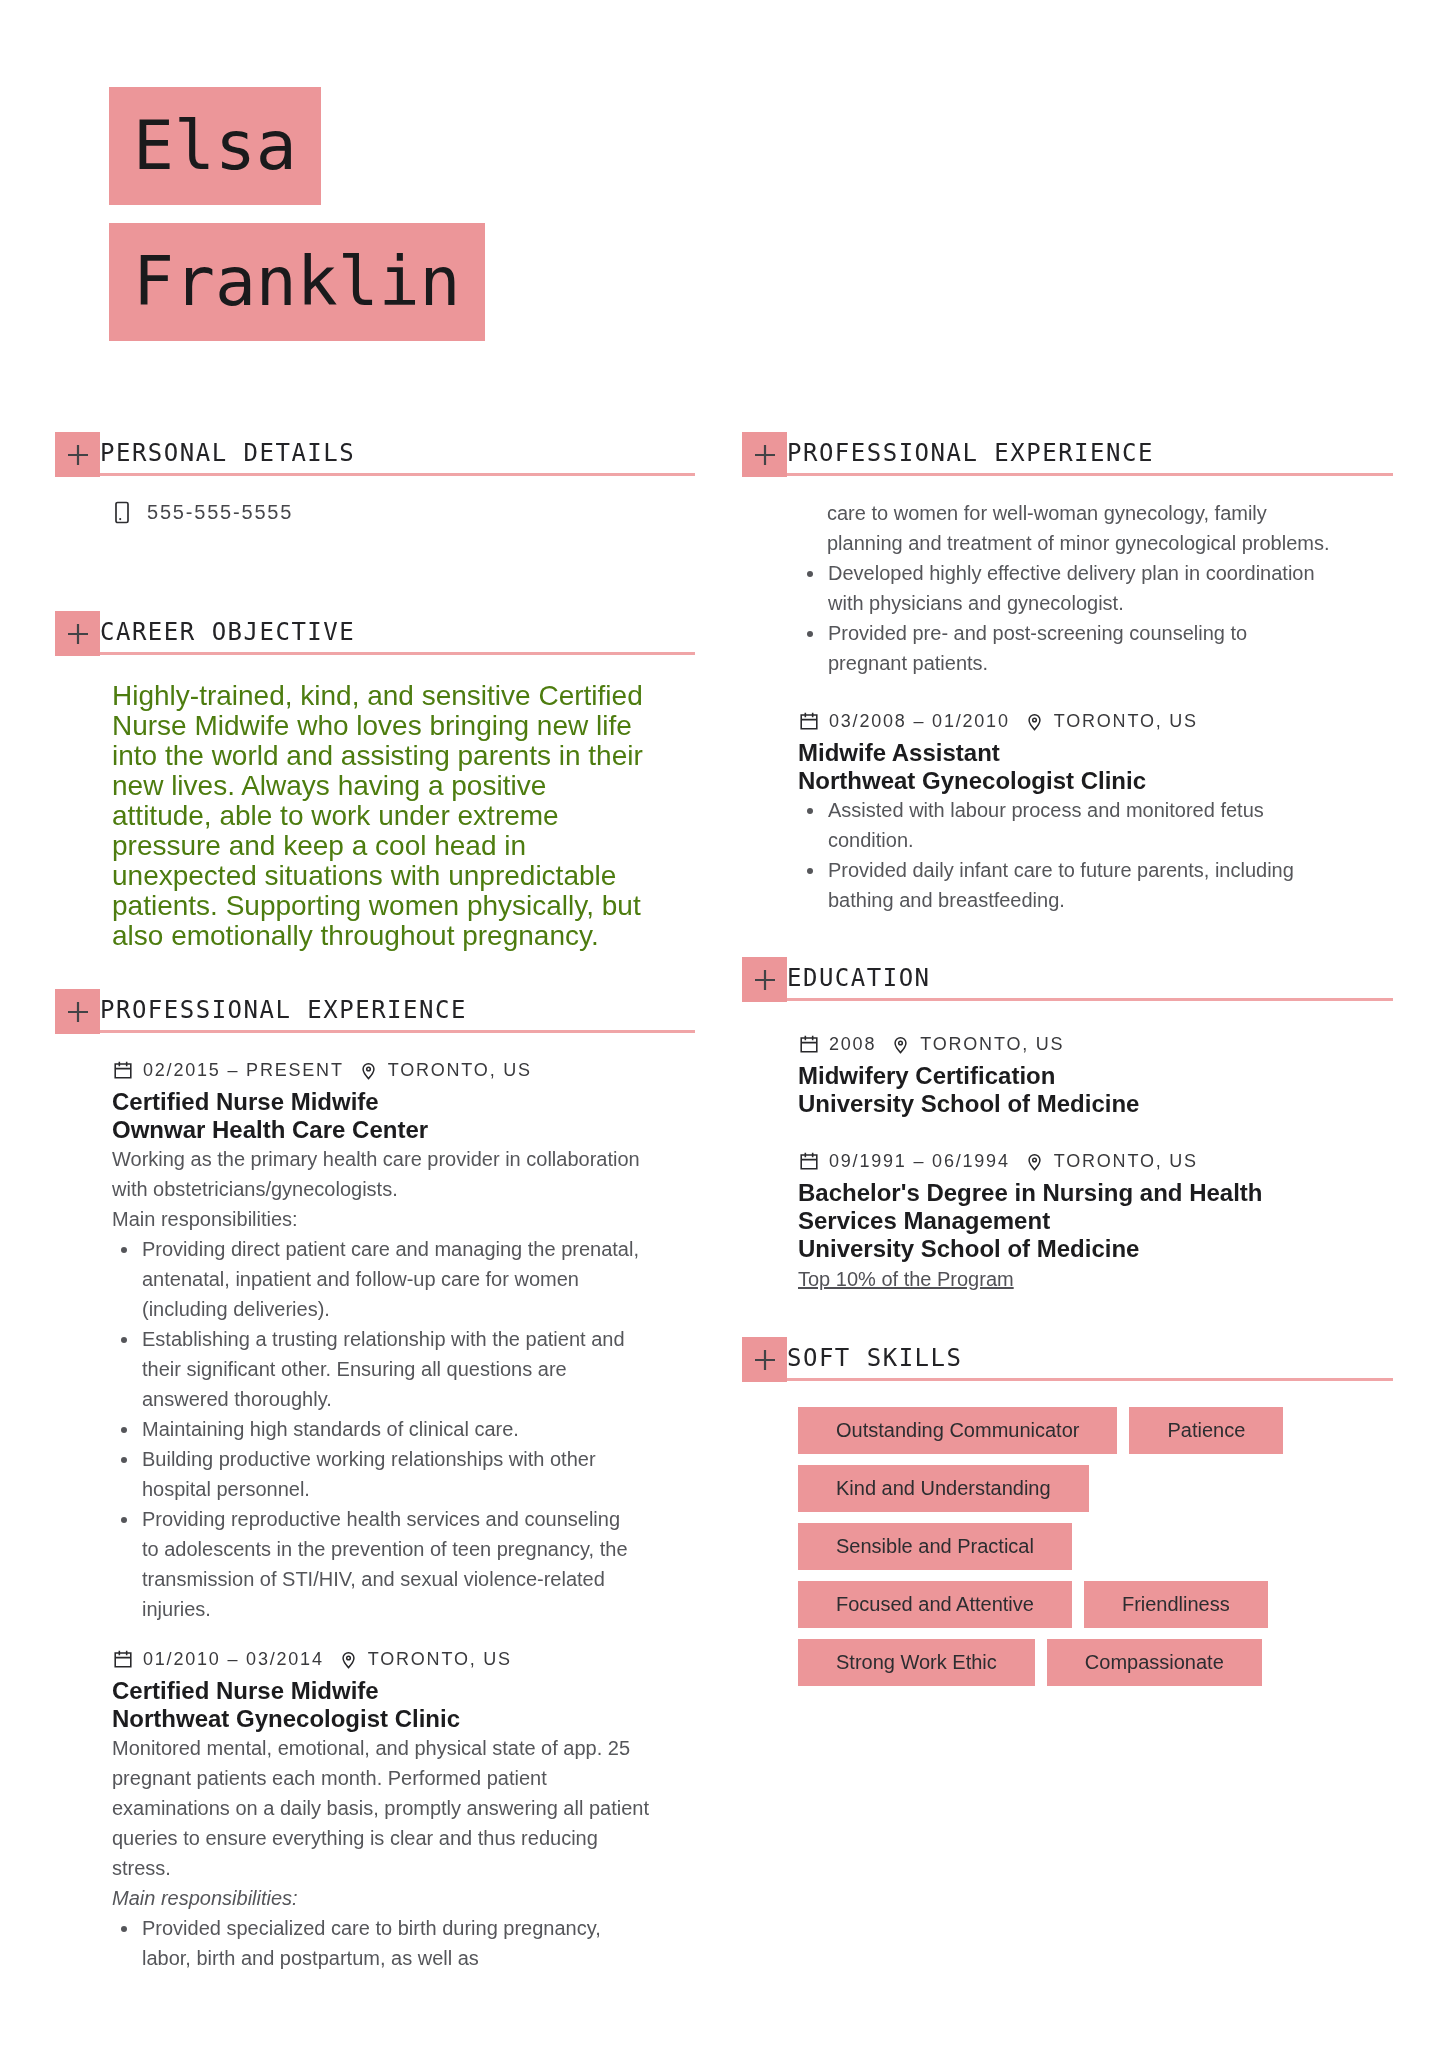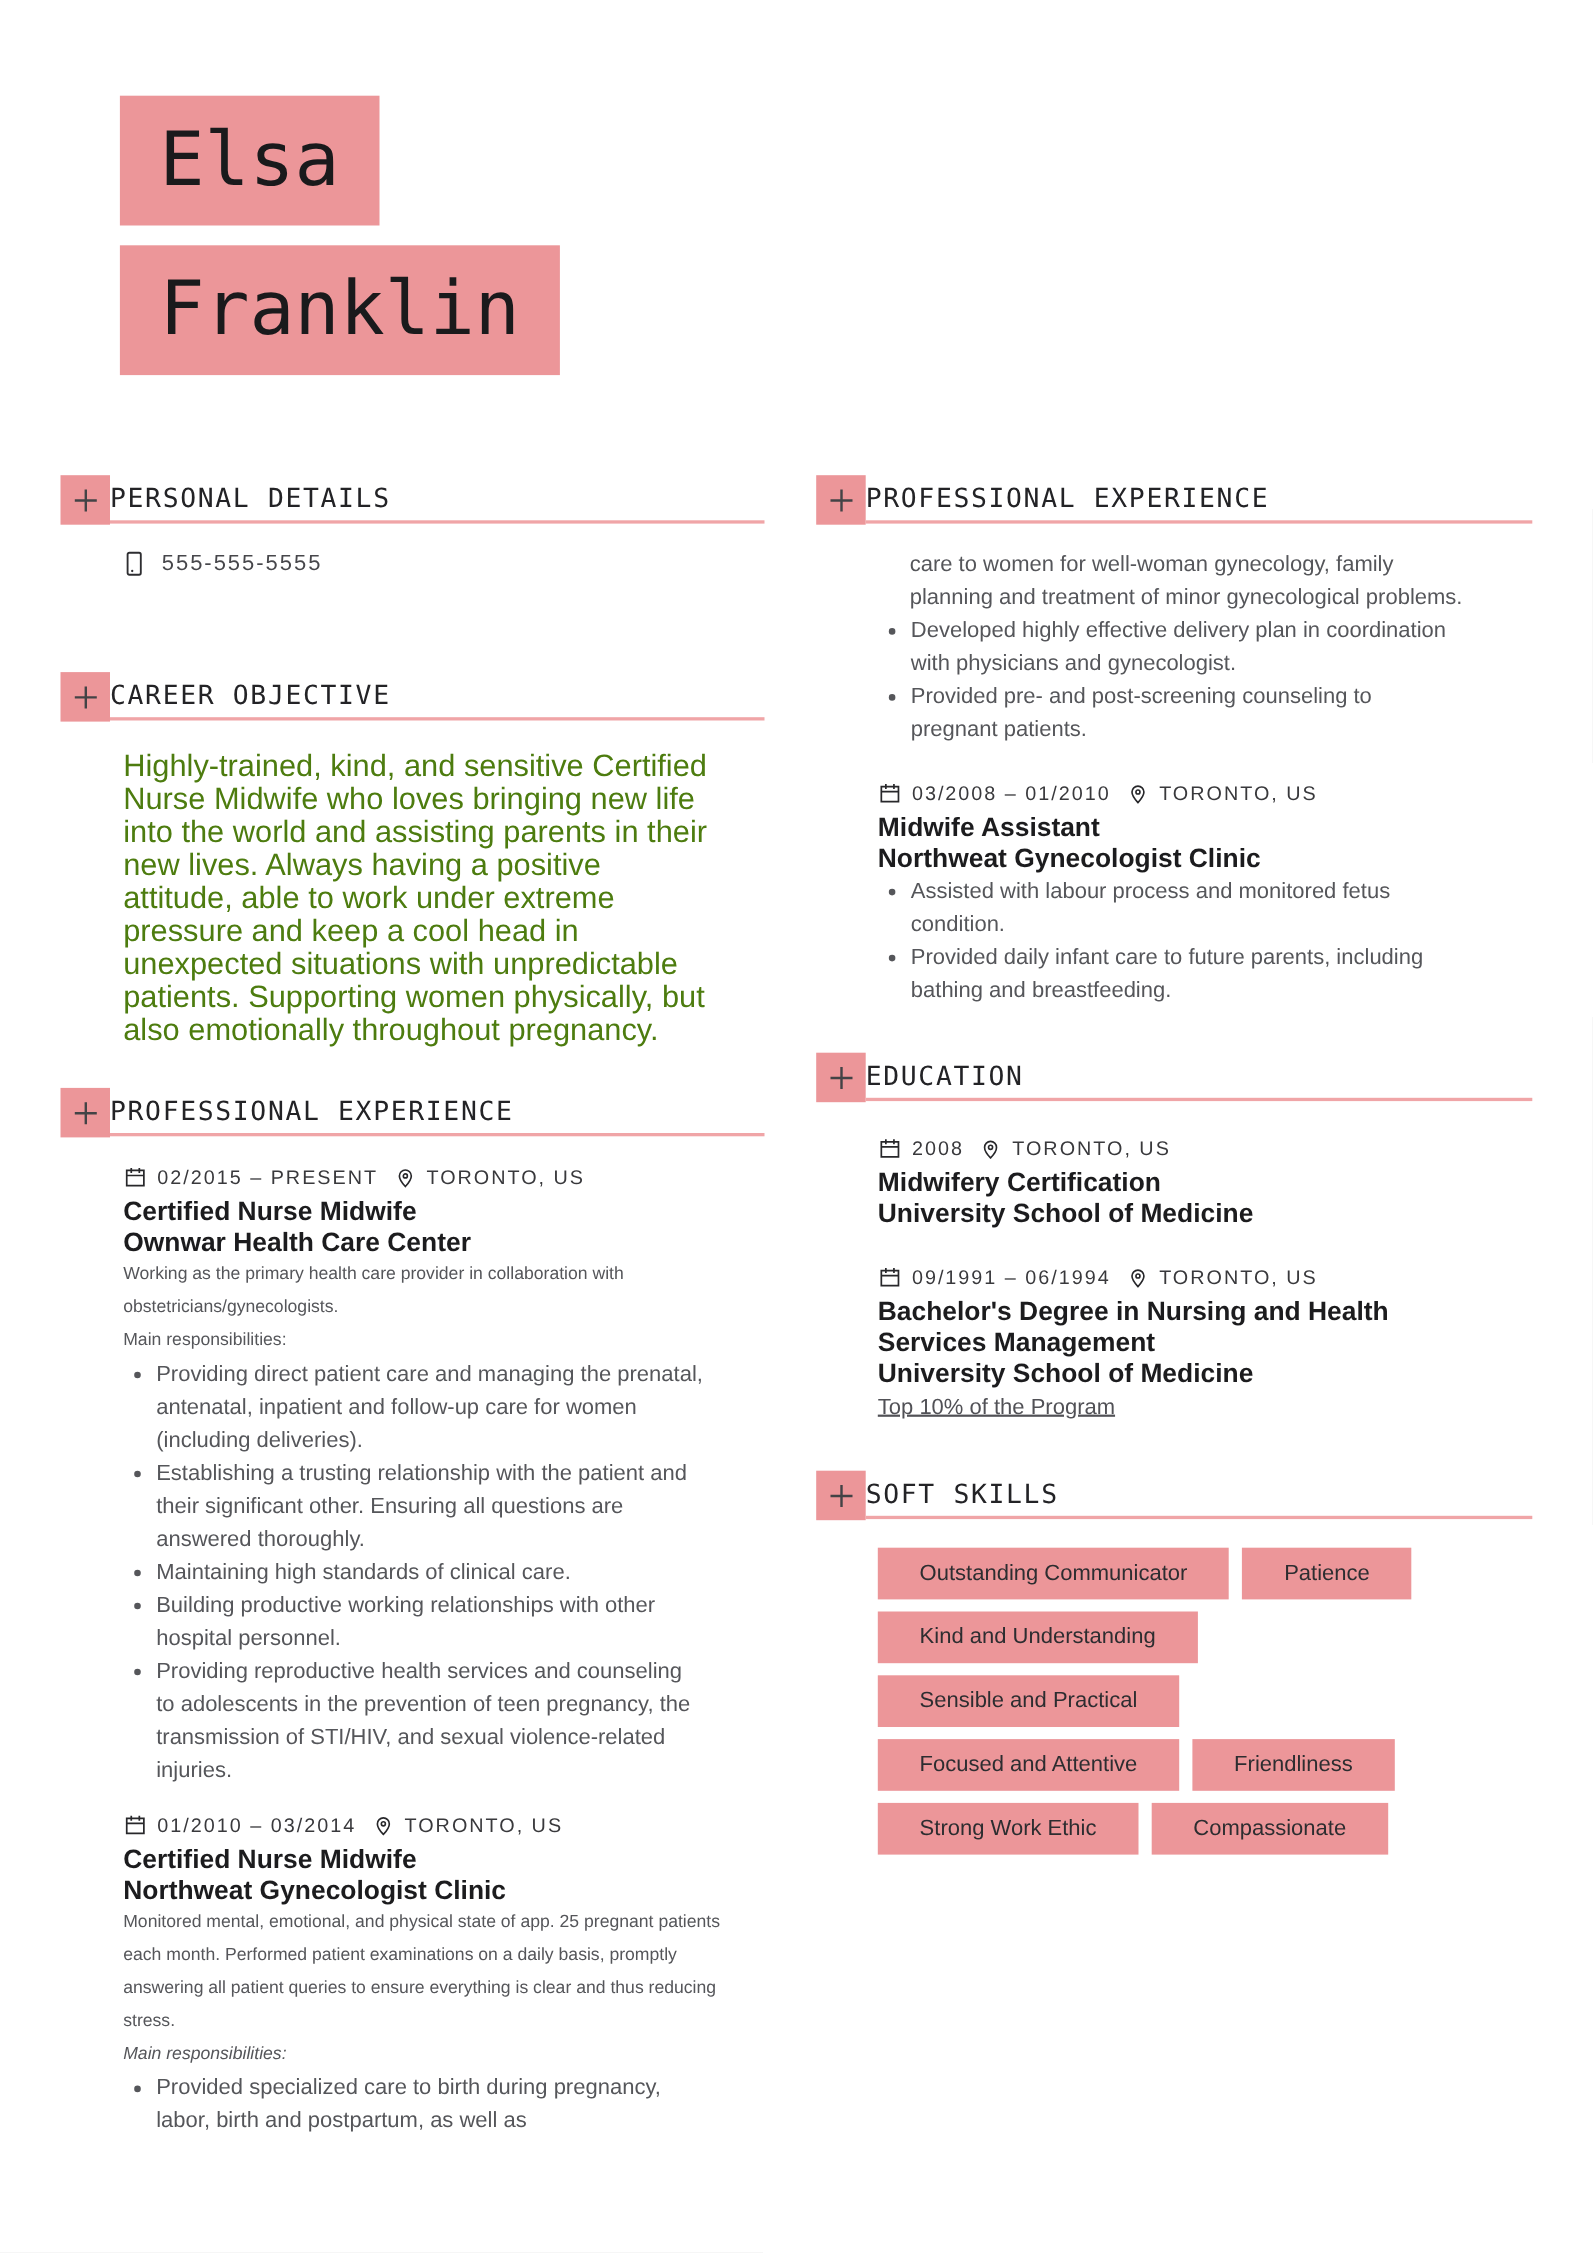--- a/index.html
+++ b/index.html
@@ -4,21 +4,21 @@
 <style>
   html,body{margin:0;padding:0;background:#e8e8e8;}
   .page{position:relative;width:1448px;height:2048px;background:#ffffff;overflow:hidden;
         font-family:"Liberation Sans",sans-serif;margin:0 auto;}
   
   .name-block{position:absolute;left:109px;top:87px;}
   .name-line{line-height:0;}
   .name-line + .name-line{margin-top:18px;}
   .name-box{display:inline-block;background:#EC9699;color:#1a1a1c;
             font-family:"DejaVu Sans Mono",monospace;font-size:68px;line-height:68px;
-            padding:25px 36px;}
+            padding:25px 24px;}
   
   .col{position:absolute;top:432px;}
   .col-left{left:55px;width:640px;}
   .col-right{left:742px;width:651px;}
   
   .sec-head{display:flex;align-items:flex-start;height:46px;}
   .plus-box{width:45px;height:45px;background:#EC9699;flex:none;
             display:flex;align-items:center;justify-content:center;}
   .sec-rule{flex:1;height:41px;border-bottom:3px solid #F0A5A7;
             display:flex;align-items:center;}
@@ -31,21 +31,21 @@
                color:#47474b;font-size:20px;letter-spacing:1.8px;}
   
   .para{margin:24px 0 0 57px;width:532px;font-size:28px;line-height:30px;color:#4d7c0f;}
   .entry{margin:20px 0 0 57px;width:550px;}
   .col-right .entry{margin-left:56px;width:560px;}
   .date-row{display:flex;align-items:flex-end;gap:9px;font-size:18px;letter-spacing:1.8px;
             color:#39393c;white-space:nowrap;height:26px;}
   .date-row .loc-gap{margin-left:5px;display:flex;align-items:center;gap:9px;}
   .role{font-size:24px;font-weight:bold;color:#1c1c1e;line-height:28px;margin-top:7px;}
   .org{font-size:24px;font-weight:bold;color:#1c1c1e;line-height:28px;}
-  .entry-body{font-size:16px;line-height:30px;color:#55565A;}
+  .entry-body{font-size:20px;line-height:30px;color:#55565A;}
   .italic{font-style:italic;}
   ul.bullets{margin:0;padding:0 0 0 28px;}
   ul.bullets li{font-size:20px;line-height:30px;color:#55565A;padding-left:2px;}
   .cont-para{margin:20px 0 0 85px;width:505px;font-size:20px;line-height:30px;color:#55565A;}
   ul.cont-bullets{margin:0 0 0 56px;padding:0 0 0 28px;width:492px;}
   ul.cont-bullets li{font-size:20px;line-height:30px;color:#55565A;padding-left:2px;}
   .entry ul.bullets{width:502px;}
   .mt28{margin-top:28px;}
   
   .edu-entry{margin:26px 0 0 56px;width:560px;}

